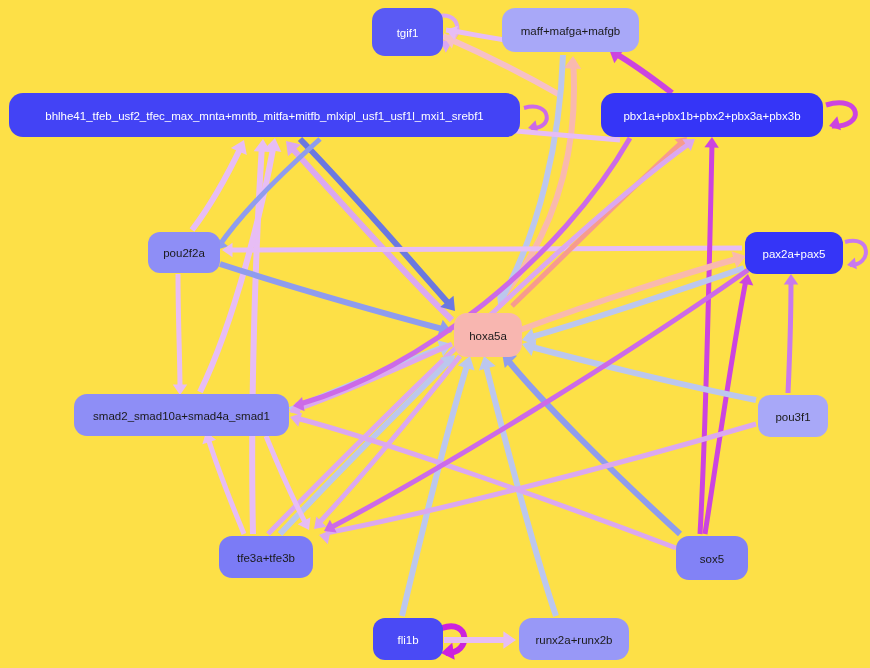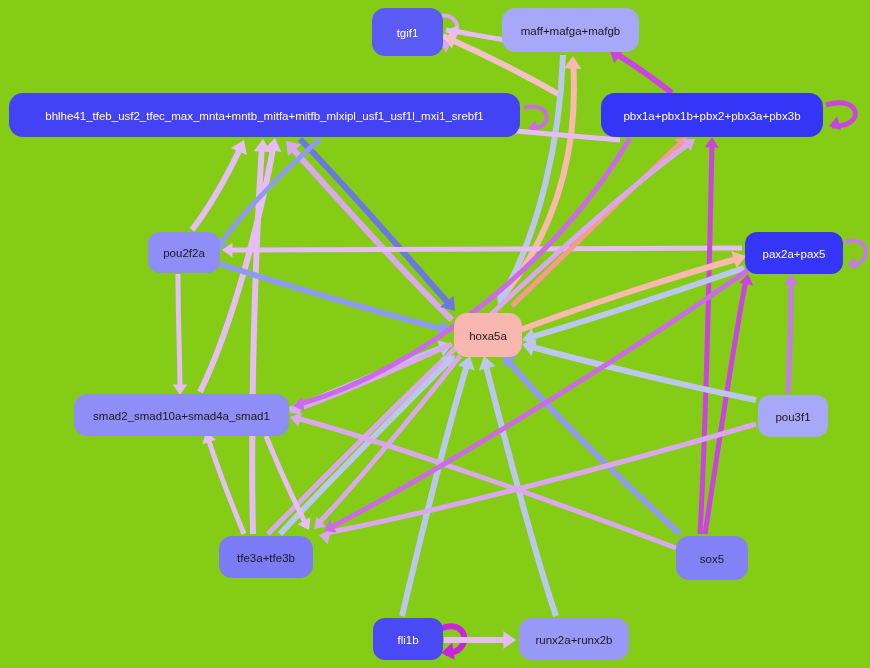--- a/index.html
+++ b/index.html
@@ -4,21 +4,21 @@
 <style>
   html, body {
     margin: 0;
     padding: 0;
     background: #ffffff;
   }
   #canvas-wrap {
     position: relative;
     width: 870px;
     height: 668px;
-    background: #84cc16;
+    background: #fde047;
     overflow: hidden;
     font-family: "Liberation Sans", sans-serif;
   }
   svg#graph {
     position: absolute;
     left: 0;
     top: 0;
     width: 870px;
     height: 668px;
     display: block;

